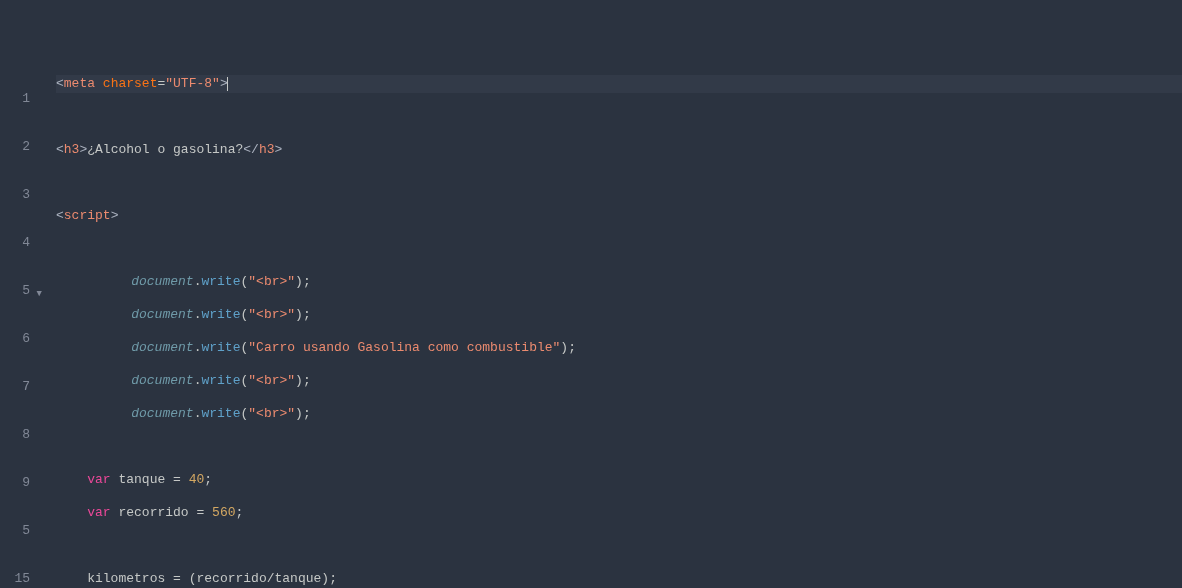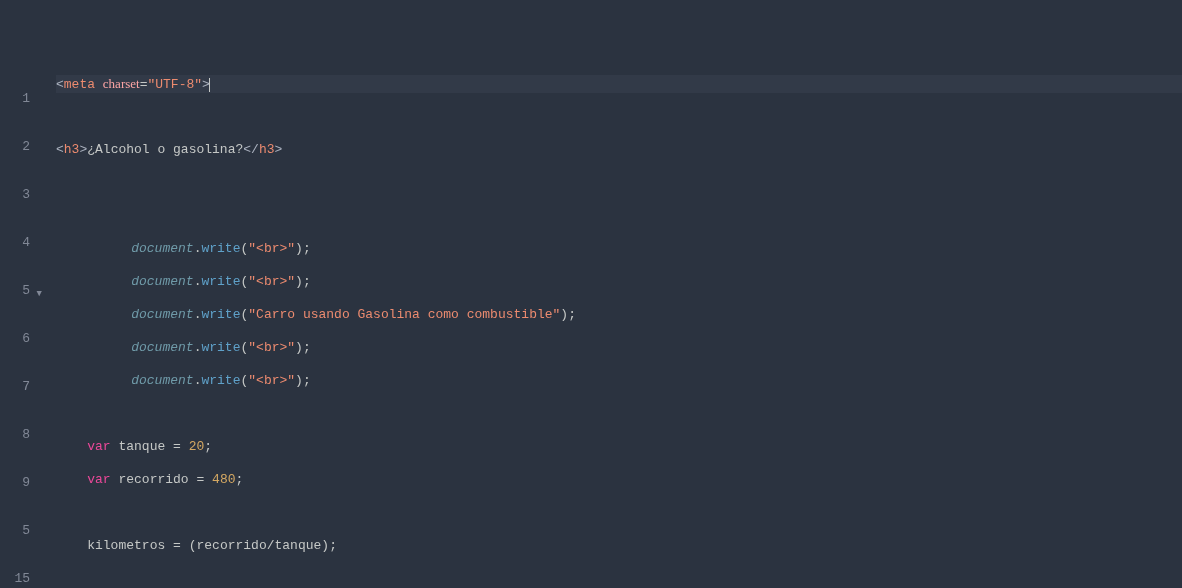--- a/index.html
+++ b/index.html
@@ -46,21 +46,21 @@
   .line {
     height:18px;
     line-height:18px;
     display:block;
   }
   .line.active {
     background:#323a48;
   } 
   .c-s   { color:#ec8b6f; } 
   .c-t   { color:#ec8b6f;text-align:right; } 
-  .c-a   { color:#fca5a5;font-family:Liberation Serif, serif; } 
+  .c-a   { color:#f97316; } 
   .c-k   { color:#ec4899; } 
   .c-n   { color:#d4a862; } 
   .c-v   { color:#6f9aa8; font-style:italic;margin-left:44px; } 
   .c-f   { color:#5fa1c9;text-align:center; } 
   .c-p   { color:#c5c8c6; } 
   .c-an  { color:#abb2bf; } 
   .cursor {
     display:inline-block;
     width:1px;
     height:14px;
@@ -106,29 +106,30 @@
     
     
     
     
   </div>
   <div class="code">
 <span class="line active"><span class="c-an">&lt;</span><span class="c-t">meta</span> <span class="c-a">charset</span><span class="c-p">=</span><span class="c-s">"UTF-8"</span><span class="c-an">&gt;</span><span class="cursor"></span></span>
 <span class="line"></span>
 <span class="line"><span class="c-an">&lt;</span><span class="c-t">h3</span><span class="c-an">&gt;</span><span class="c-p">¿Alcohol o gasolina?</span><span class="c-an">&lt;/</span><span class="c-t">h3</span><span class="c-an">&gt;</span></span>
 <span class="line"></span>
+<span class="line"><span class="c-an">&lt;</span><span class="c-t">script</span><span class="c-an">&gt;</span></span>
 <span class="line"></span>
 <span class="line">    <span class="c-v">document</span><span class="c-p">.</span><span class="c-f">write</span><span class="c-p">(</span><span class="c-s">"&lt;br&gt;"</span><span class="c-p">);</span></span>
 <span class="line">    <span class="c-v">document</span><span class="c-p">.</span><span class="c-f">write</span><span class="c-p">(</span><span class="c-s">"&lt;br&gt;"</span><span class="c-p">);</span></span>
 <span class="line">    <span class="c-v">document</span><span class="c-p">.</span><span class="c-f">write</span><span class="c-p">(</span><span class="c-s">"Carro usando Gasolina como combustible"</span><span class="c-p">);</span></span>
 <span class="line">    <span class="c-v">document</span><span class="c-p">.</span><span class="c-f">write</span><span class="c-p">(</span><span class="c-s">"&lt;br&gt;"</span><span class="c-p">);</span></span>
 <span class="line">    <span class="c-v">document</span><span class="c-p">.</span><span class="c-f">write</span><span class="c-p">(</span><span class="c-s">"&lt;br&gt;"</span><span class="c-p">);</span></span>
 <span class="line"></span>
-<span class="line">    <span class="c-k">var</span> <span class="c-p">tanque</span> <span class="c-p">=</span> <span class="c-n">20</span><span class="c-p">;</span></span>
-<span class="line">    <span class="c-k">var</span> <span class="c-p">recorrido</span> <span class="c-p">=</span> <span class="c-n">480</span><span class="c-p">;</span></span>
+<span class="line">    <span class="c-k">var</span> <span class="c-p">tanque</span> <span class="c-p">=</span> <span class="c-n">40</span><span class="c-p">;</span></span>
+<span class="line">    <span class="c-k">var</span> <span class="c-p">recorrido</span> <span class="c-p">=</span> <span class="c-n">560</span><span class="c-p">;</span></span>
 <span class="line"></span>
 <span class="line">    <span class="c-p">kilometros</span> <span class="c-p">=</span> <span class="c-p">(</span><span class="c-p">recorrido</span><span class="c-p">/</span><span class="c-p">tanque</span><span class="c-p">);</span></span>
 
 
 
 
 
 
 
 

